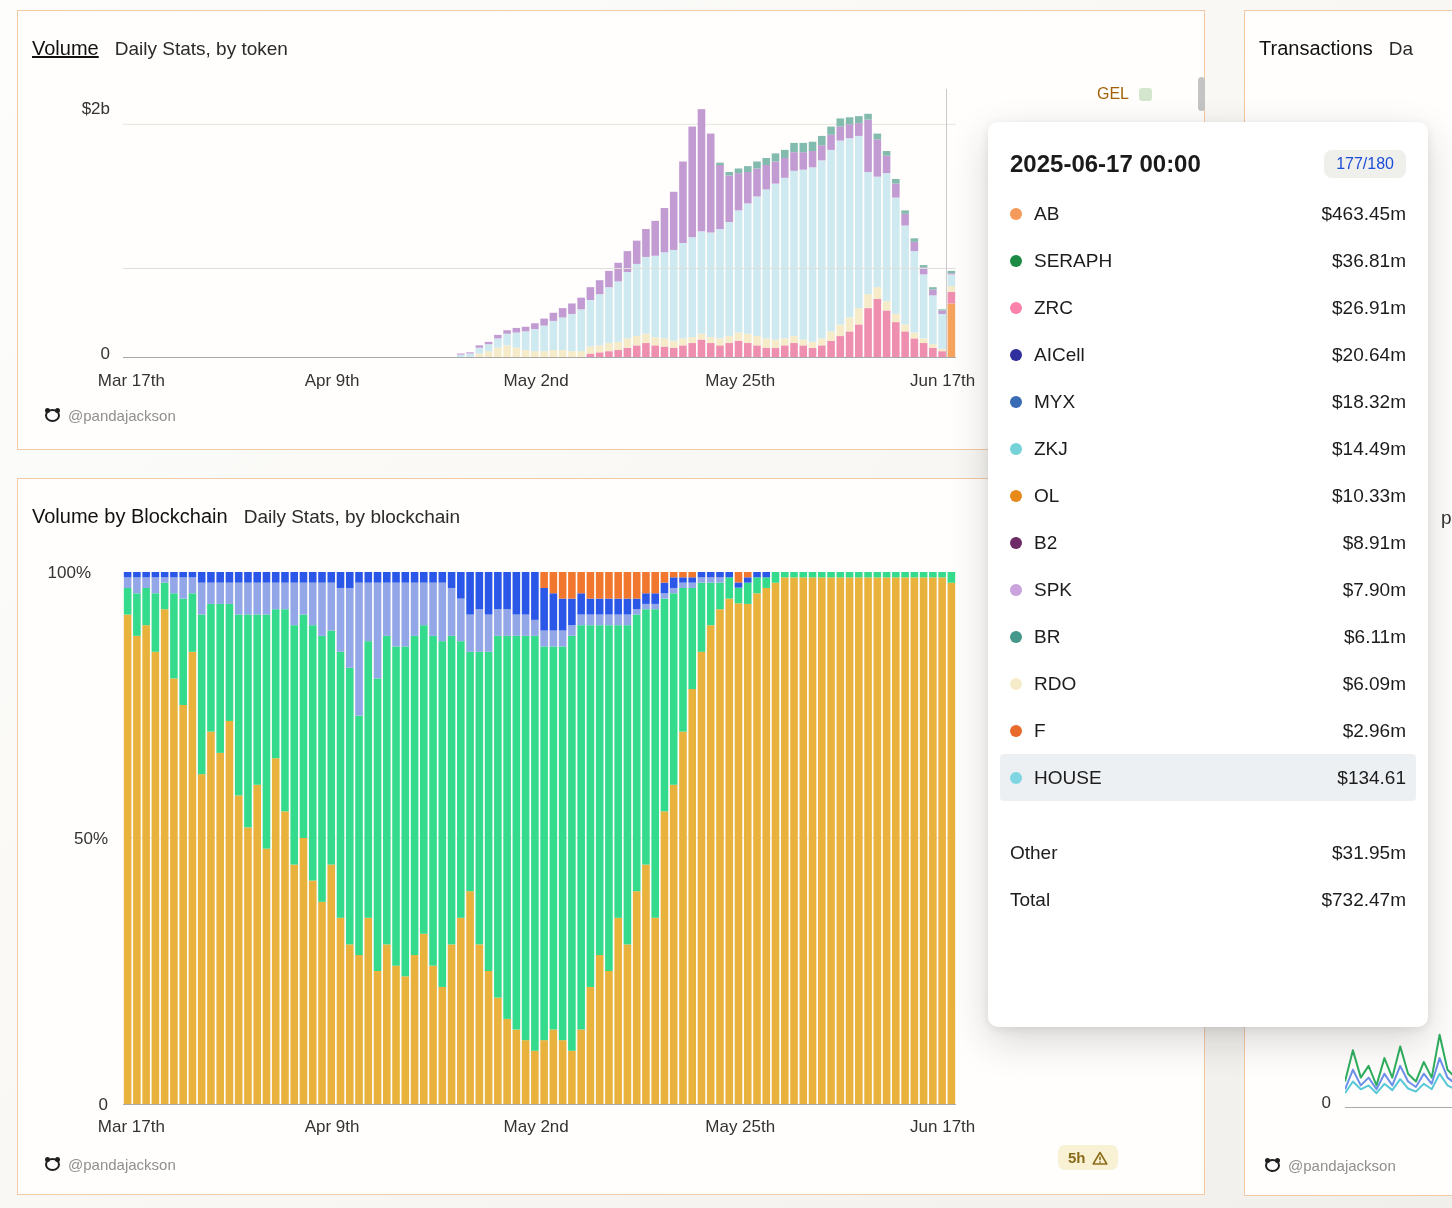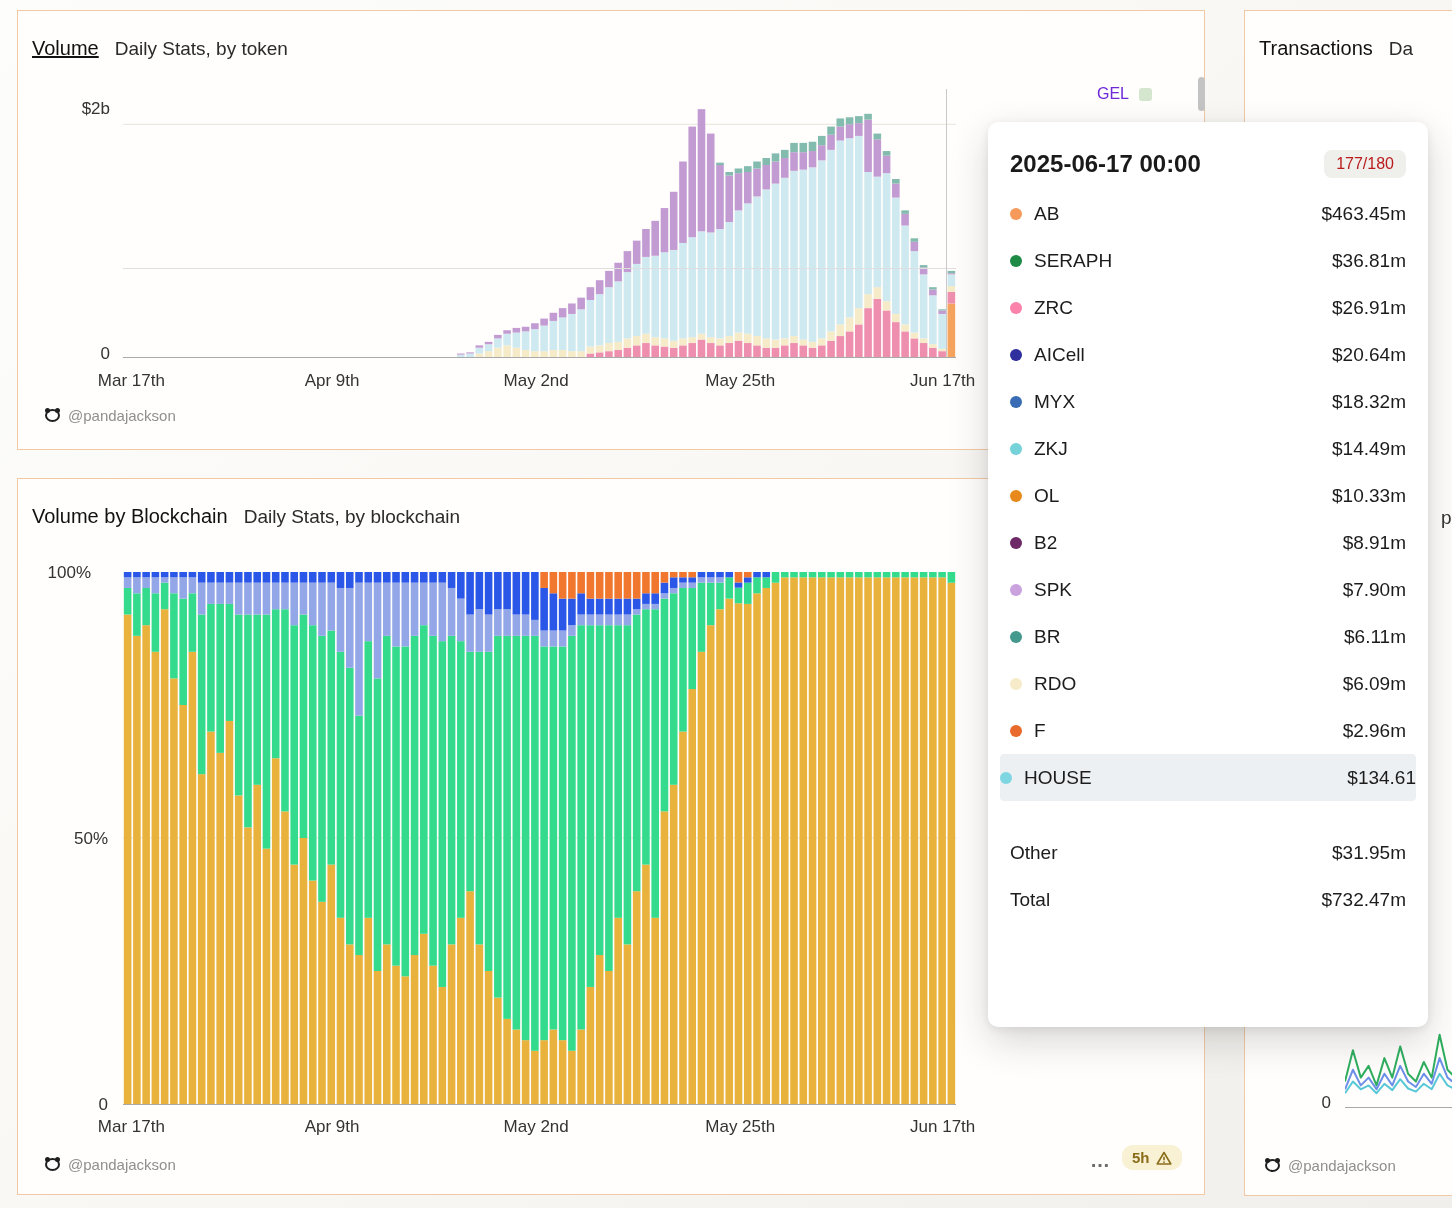--- a/index.html
+++ b/index.html
@@ -21,38 +21,38 @@
   .chart-svg{position:absolute;display:block;}
   .crossv{position:absolute;width:1px;background:#c9c9c9;}
   .crossh{position:absolute;height:1px;background:#dedede;}
   .attr{position:absolute;display:flex;align-items:center;gap:8px;font-size:15px;color:#8f8f8f;}
   .panda{position:relative;width:15px;height:13px;background:#fdfdfd;border:2px solid #1f1f1f;
     border-radius:50%;box-sizing:border-box;flex:none;}
   .panda::before,.panda::after{content:"";position:absolute;width:5px;height:5px;background:#1f1f1f;border-radius:50%;top:-3px;}
   .panda::before{left:-2px;}
   .panda::after{right:-2px;}
   .legend{position:absolute;display:flex;align-items:center;gap:10px;}
-  .legend .lab{font-size:16px;color:#6d28d9;}
+  .legend .lab{font-size:16px;color:#a16207;}
   .legend .sw{width:13px;height:13px;border-radius:3px;background:#d5e6cf;}
   .scroll-thumb{position:absolute;width:7px;height:34px;border-radius:4px;background:#c4c4c4;}
   .more{position:absolute;font-size:20px;font-weight:bold;color:#6b6b6b;letter-spacing:1px;cursor:pointer;}
   .badge{position:absolute;display:flex;align-items:center;gap:6px;background:#f9f1d4;border-radius:7px;
     padding:4px 10px;font-size:15px;font-weight:bold;color:#8a6d1a;}
   .frag{position:absolute;font-size:19px;color:#333;}
   
   .tooltip{position:absolute;left:988px;top:122px;width:440px;min-height:905px;background:#fff;border-radius:10px;
     box-shadow:0 14px 38px rgba(40,40,40,.18),0 2px 10px rgba(0,0,0,.08);
     padding:20px 22px 16px 22px;box-sizing:border-box;z-index:20;}
   .tt-head{display:flex;justify-content:space-between;align-items:center;height:44px;margin-bottom:4px;}
   .tt-title{font-size:24px;font-weight:bold;}
-  .tt-counter{background:#efefec;border-radius:8px;padding:5px 12px;font-size:16px;color:#b91c1c;}
+  .tt-counter{background:#efefec;border-radius:8px;padding:5px 12px;font-size:16px;color:#1d4ed8;}
   .trow{display:flex;align-items:center;height:47px;font-size:19px;color:#1c1c1c;}
   .trow .dot{width:12px;height:12px;border-radius:50%;margin-right:12px;flex:none;}
   .trow .val{margin-left:auto;}
-  .trow.hl{background:#edf0f3;margin:0 -10px;padding:0 0;border-radius:4px;}
+  .trow.hl{background:#edf0f3;margin:0 -10px;padding:0 10px;border-radius:4px;}
   .tt-gap{height:28px;}
 </style>
 </head>
 <body>
 
 <div class="stage">
 
   <section class="panel" id="panel-volume">
     <div class="panel-head">
       <span class="ptitle u">Volume</span>
@@ -670,21 +670,21 @@
         <span style="left: 74.1%;">May 25th</span>
         <span style="left: 98.4%;">Jun 17th</span>
       </div>
 
     <div class="attr" style="left:27px;top:677px;">
       <span class="panda"></span>
       <span>@pandajackson</span>
     </div>
 
     <div class="more" style="left:1072px;top:670px;">…</div>
-    <div class="badge" style="left:1104px;top:666px;border-radius:11px;">
+    <div class="badge" style="left:1040px;top:666px;">
       <span>5h</span>
       <svg width="16" height="14" viewBox="0 0 16 14">
         <path d="M8 1.5 L14.8 13 H1.2 Z" fill="none" stroke="#8a6d1a" stroke-width="1.6" stroke-linejoin="round"></path>
         <line x1="8" y1="5.8" x2="8" y2="9.2" stroke="#8a6d1a" stroke-width="1.6"></line>
         <circle cx="8" cy="11.1" r="0.9" fill="#8a6d1a"></circle>
       </svg>
     </div>
   </section>
 
   <section class="panel" id="panel-tx">

